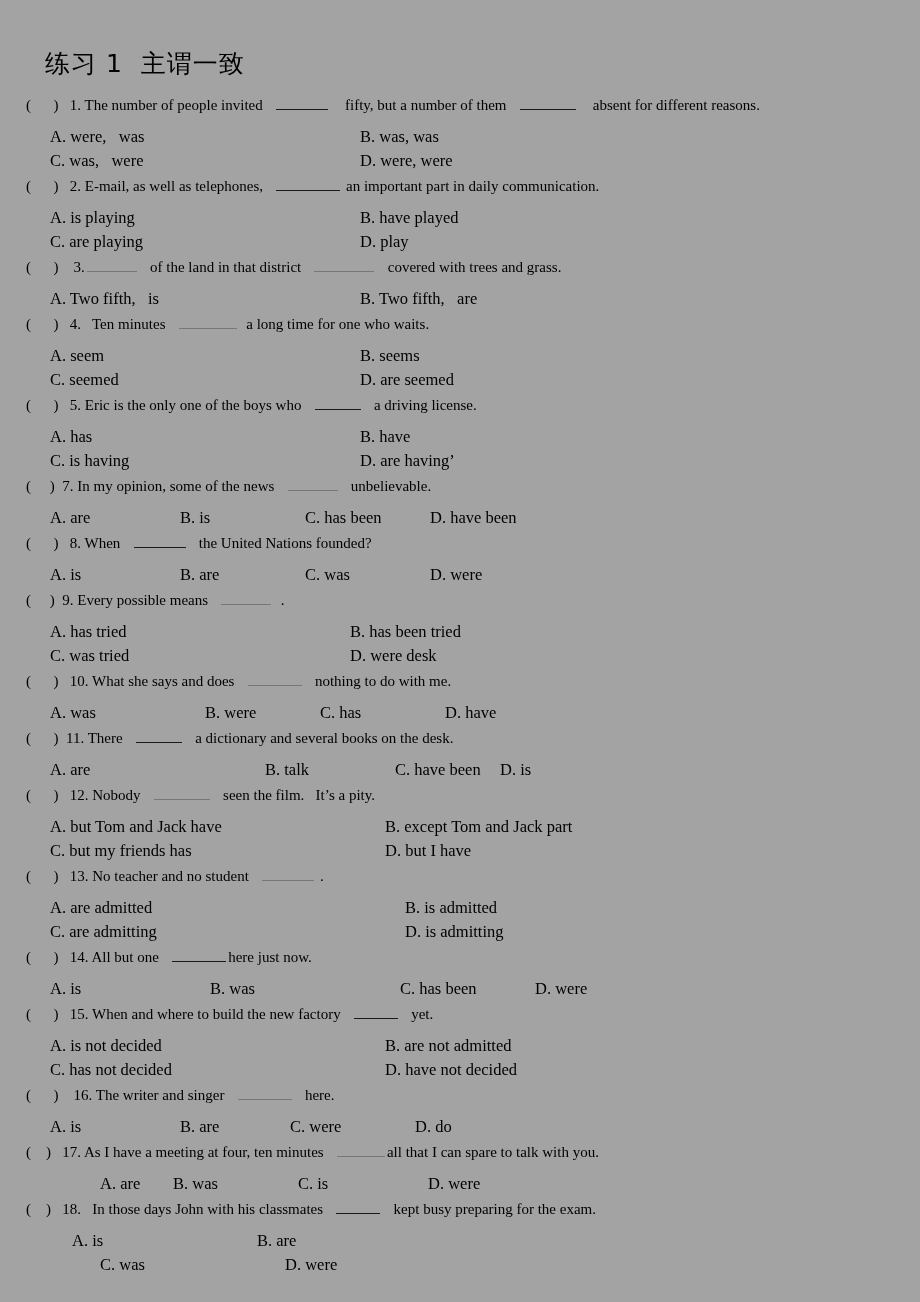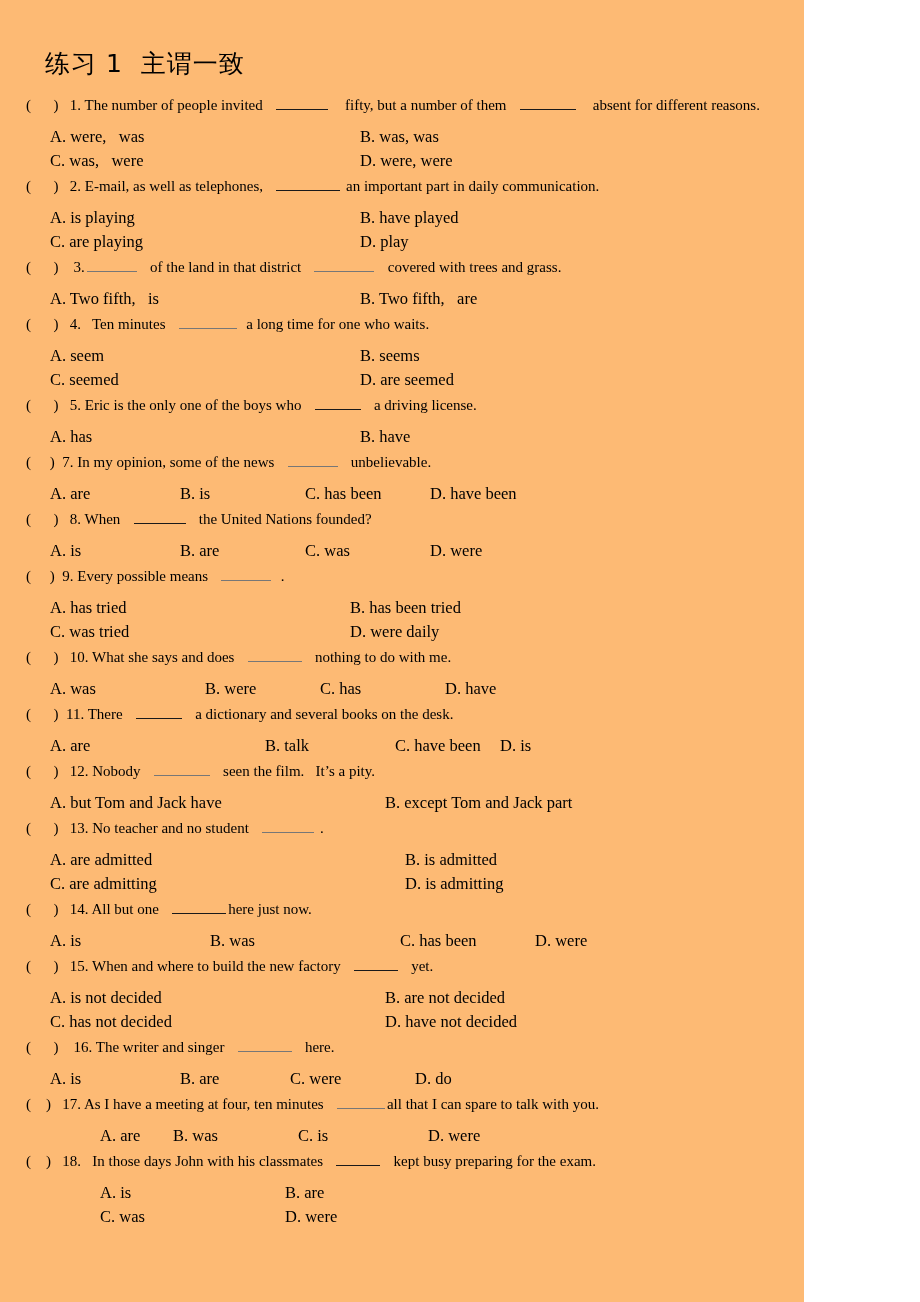--- a/index.html
+++ b/index.html
@@ -10,23 +10,23 @@
   }
   body {
     width: 920px;
     height: 1302px;
     font-family: "Liberation Serif", "DejaVu Serif", serif;
     color: #000000;
     overflow: hidden;
   }
   .page {
     position: relative;
-    width: 804px;
+    width: 920px;
     height: 1302px;
-    background: #fdba74;
+    background: #a3a3a3;
     box-sizing: border-box;
     padding: 0;
   }
 
   
   .doc-title {
     position: absolute;
     left: 45px;
     top: 50px;
     font-family: "DejaVu Sans", "Liberation Sans", sans-serif;
@@ -125,81 +125,83 @@
 
     <div class="q-block">
       <div class="stem"><span class="paren">(      )</span>   4.   Ten minutes   <span class="blank-thin" style="width:58px"></span>  a long time for one who waits.</div>
       <div class="opts pad-top"><span class="opt" style="width:310px">A. seem</span><span class="opt">B. seems</span></div>
       <div class="opts"><span class="opt" style="width:310px">C. seemed</span><span class="opt">D. are seemed</span></div>
     </div>
 
     <div class="q-block">
       <div class="stem"><span class="paren">(      )</span>   5. Eric is the only one of the boys who   <span class="blank" style="width:46px"></span>   a driving license.</div>
       <div class="opts pad-top"><span class="opt" style="width:310px">A. has</span><span class="opt">B. have</span></div>
+      <div class="opts"><span class="opt" style="width:310px">C. is having</span><span class="opt">D. are having’</span></div>
     </div>
 
 
     <div class="q-block">
       <div class="stem"><span class="paren">(     )</span>  7. In my opinion, some of the news   <span class="blank-thin" style="width:50px"></span>   unbelievable.</div>
       <div class="opts pad-top"><span class="opt" style="width:130px">A. are</span><span class="opt" style="width:125px">B. is</span><span class="opt" style="width:125px">C. has been</span><span class="opt">D. have been</span></div>
     </div>
 
     <div class="q-block">
       <div class="stem"><span class="paren">(      )</span>   8. When   <span class="blank" style="width:52px"></span>   the United Nations founded?</div>
       <div class="opts pad-top"><span class="opt" style="width:130px">A. is</span><span class="opt" style="width:125px">B. are</span><span class="opt" style="width:125px">C. was</span><span class="opt">D. were</span></div>
     </div>
 
     <div class="q-block">
       <div class="stem"><span class="paren">(     )</span>  9. Every possible means   <span class="blank-thin" style="width:50px"></span>  .</div>
       <div class="opts pad-top"><span class="opt" style="width:300px">A. has tried</span><span class="opt">B. has been tried</span></div>
-      <div class="opts"><span class="opt" style="width:300px">C. was tried</span><span class="opt">D. were daily</span></div>
+      <div class="opts"><span class="opt" style="width:300px">C. was tried</span><span class="opt">D. were desk</span></div>
     </div>
 
     <div class="q-block">
       <div class="stem"><span class="paren">(      )</span>   10. What she says and does   <span class="blank-thin" style="width:54px"></span>   nothing to do with me.</div>
       <div class="opts pad-top"><span class="opt" style="width:155px">A. was</span><span class="opt" style="width:115px">B. were</span><span class="opt" style="width:125px">C. has</span><span class="opt">D. have</span></div>
     </div>
 
     <div class="q-block">
       <div class="stem"><span class="paren">(      )</span>  11. There   <span class="blank" style="width:46px"></span>   a dictionary and several books on the desk.</div>
       <div class="opts pad-top"><span class="opt" style="width:215px">A. are</span><span class="opt" style="width:130px">B. talk</span><span class="opt" style="width:105px">C. have been</span><span class="opt">D. is</span></div>
     </div>
 
     <div class="q-block">
       <div class="stem"><span class="paren">(      )</span>   12. Nobody   <span class="blank-thin" style="width:56px"></span>   seen the film.   It’s a pity.</div>
       <div class="opts pad-top"><span class="opt" style="width:335px">A. but Tom and Jack have</span><span class="opt">B. except Tom and Jack part</span></div>
+      <div class="opts"><span class="opt" style="width:335px">C. but my friends has</span><span class="opt">D. but I have</span></div>
     </div>
 
     <div class="q-block">
       <div class="stem"><span class="paren">(      )</span>   13. No teacher and no student   <span class="blank-thin" style="width:52px"></span> .</div>
       <div class="opts pad-top"><span class="opt" style="width:355px">A. are admitted</span><span class="opt">B. is admitted</span></div>
       <div class="opts"><span class="opt" style="width:355px">C. are admitting</span><span class="opt">D. is admitting</span></div>
     </div>
 
     <div class="q-block">
       <div class="stem"><span class="paren">(      )</span>   14. All but one   <span class="blank" style="width:54px"></span>here just now.</div>
       <div class="opts pad-top"><span class="opt" style="width:160px">A. is</span><span class="opt" style="width:190px">B. was</span><span class="opt" style="width:135px">C. has been</span><span class="opt">D. were</span></div>
     </div>
 
     <div class="q-block">
       <div class="stem"><span class="paren">(      )</span>   15. When and where to build the new factory   <span class="blank" style="width:44px"></span>   yet.</div>
-      <div class="opts pad-top"><span class="opt" style="width:335px">A. is not decided</span><span class="opt">B. are not decided</span></div>
+      <div class="opts pad-top"><span class="opt" style="width:335px">A. is not decided</span><span class="opt">B. are not admitted</span></div>
       <div class="opts"><span class="opt" style="width:335px">C. has not decided</span><span class="opt">D. have not decided</span></div>
     </div>
 
     <div class="q-block">
       <div class="stem"><span class="paren">(      )</span>    16. The writer and singer   <span class="blank-thin" style="width:54px"></span>   here.</div>
       <div class="opts pad-top"><span class="opt" style="width:130px">A. is</span><span class="opt" style="width:110px">B. are</span><span class="opt" style="width:125px">C. were</span><span class="opt">D. do</span></div>
     </div>
 
     <div class="q-block">
       <div class="stem"><span class="paren">(    )</span>   17. As I have a meeting at four, ten minutes   <span class="blank-thin" style="width:48px"></span>all that I can spare to talk with you.</div>
       <div class="opts pad-top" style="padding-left:100px"><span class="opt" style="width:73px">A. are</span><span class="opt" style="width:125px">B. was</span><span class="opt" style="width:130px">C. is</span><span class="opt">D. were</span></div>
     </div>
 
     <div class="q-block">
       <div class="stem"><span class="paren">(    )</span>   18.   In those days John with his classmates   <span class="blank" style="width:44px"></span>   kept busy preparing for the exam.</div>
-      <div class="opts pad-top" style="padding-left:100px"><span class="opt" style="width:185px">A. is</span><span class="opt">B. are</span></div>
+      <div class="opts pad-top" style="padding-left:72px"><span class="opt" style="width:185px">A. is</span><span class="opt">B. are</span></div>
       <div class="opts" style="padding-left:100px"><span class="opt" style="width:185px">C. was</span><span class="opt">D. were</span></div>
     </div>
 
   </div>
 </div>
 
 </body></html>

